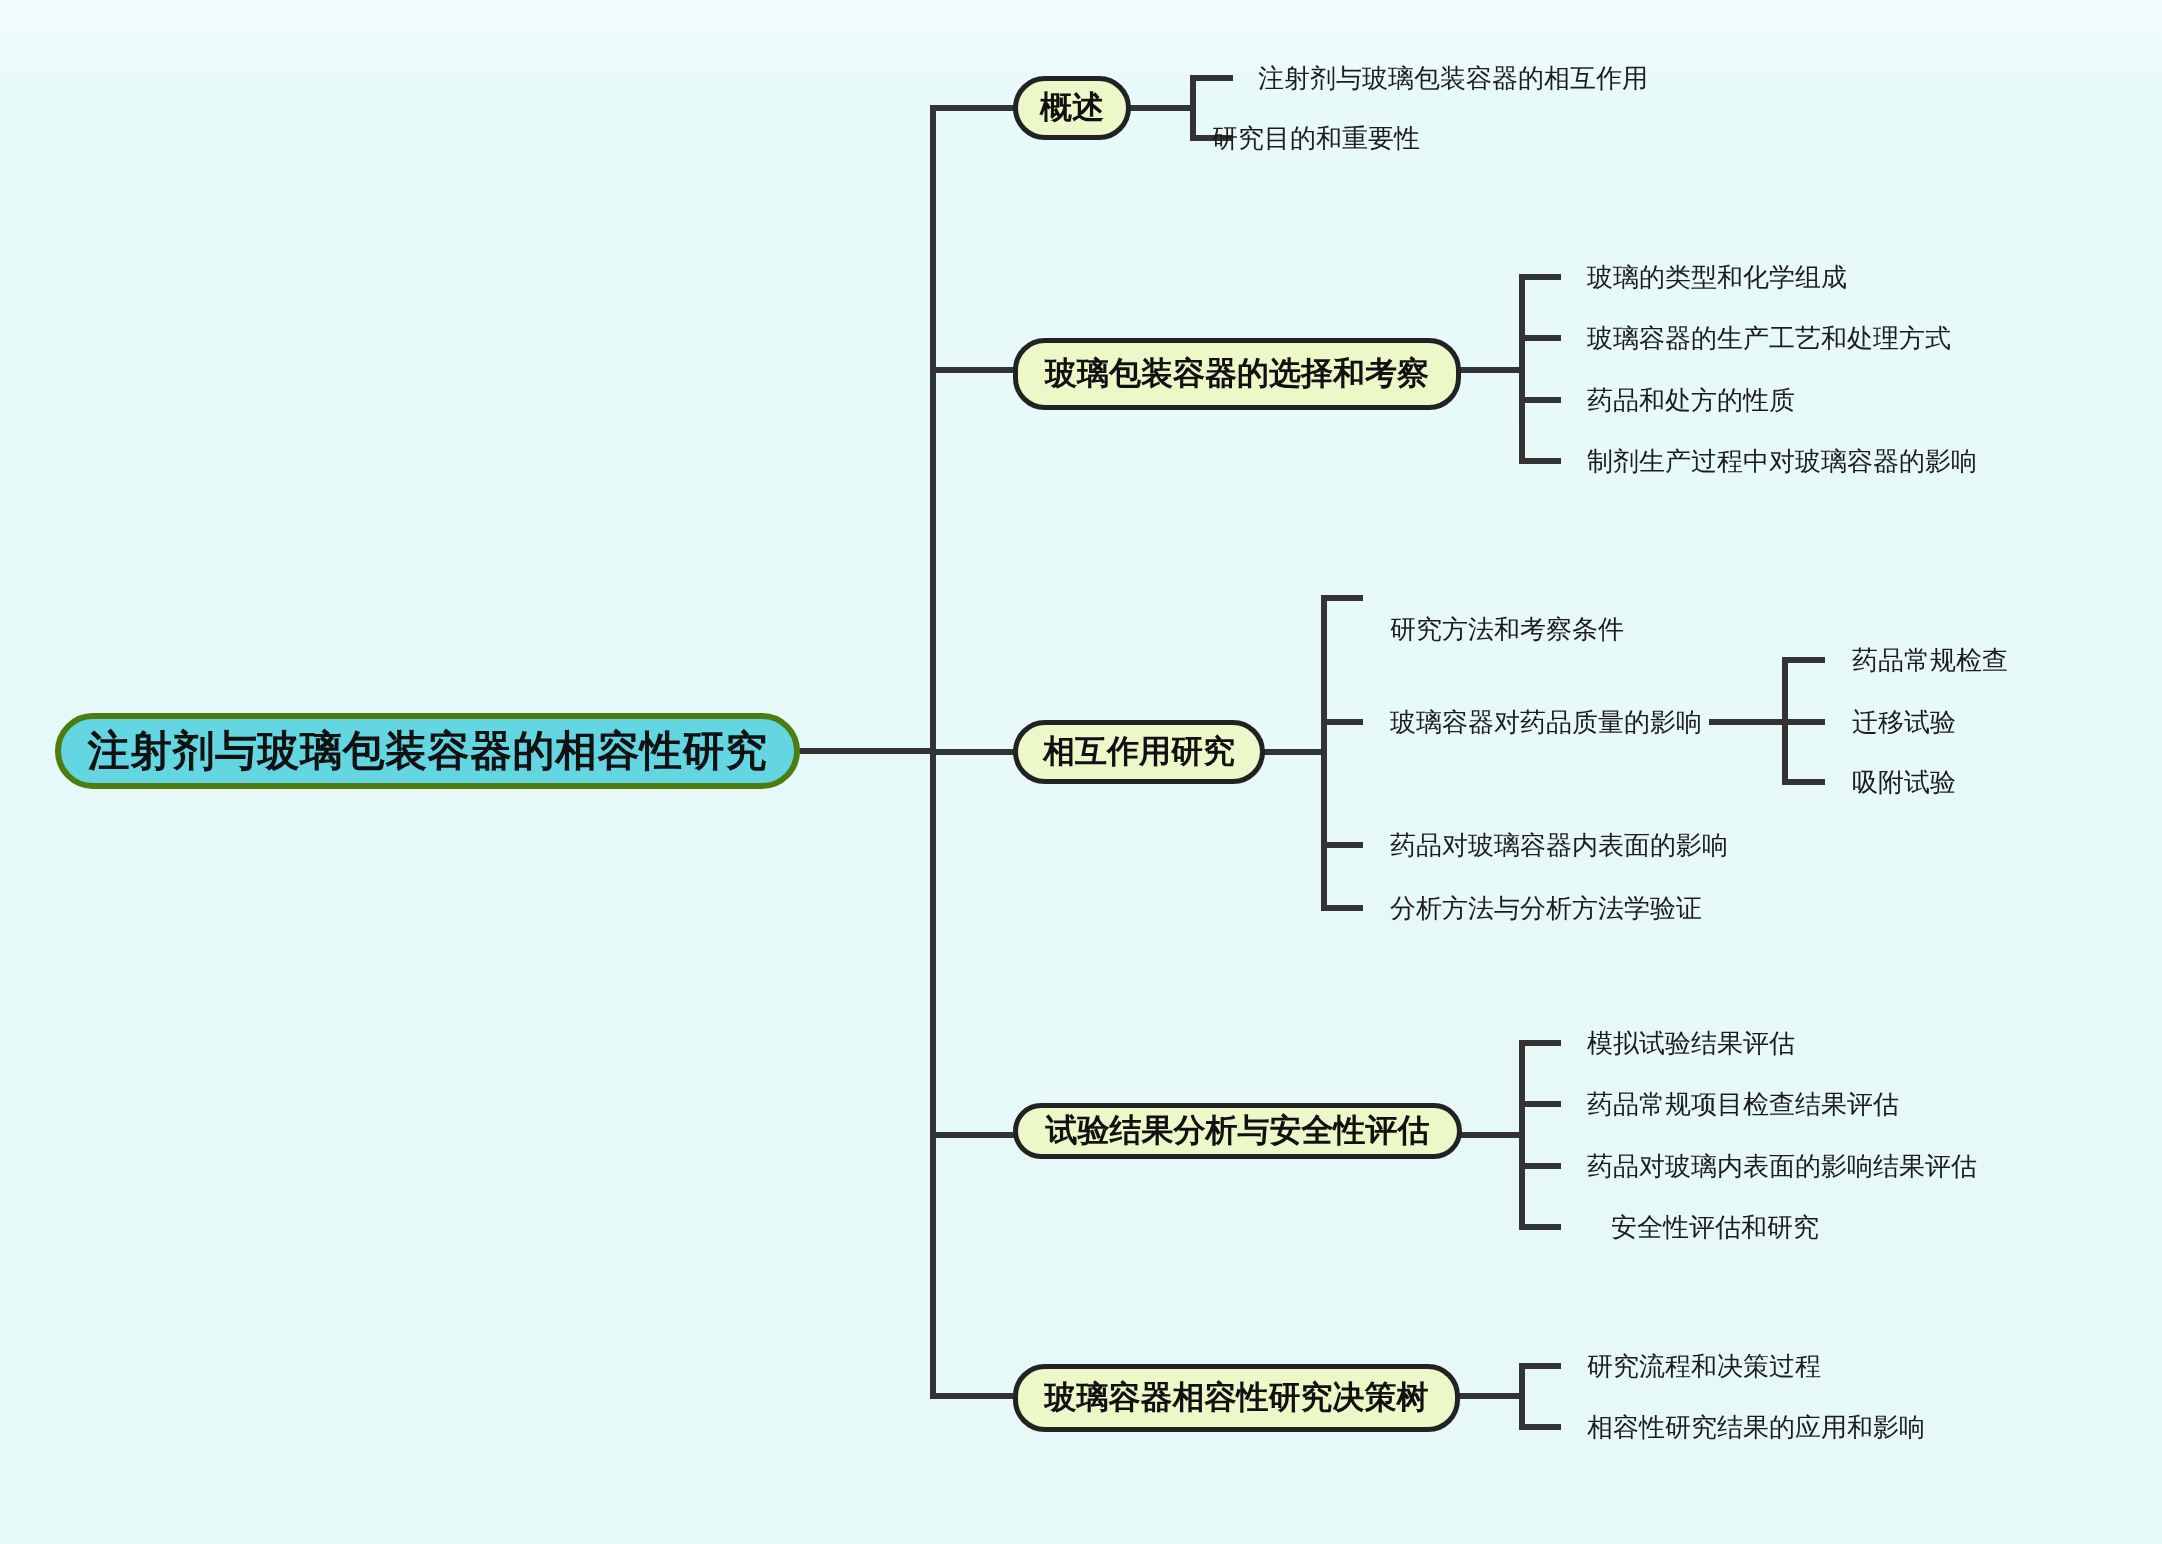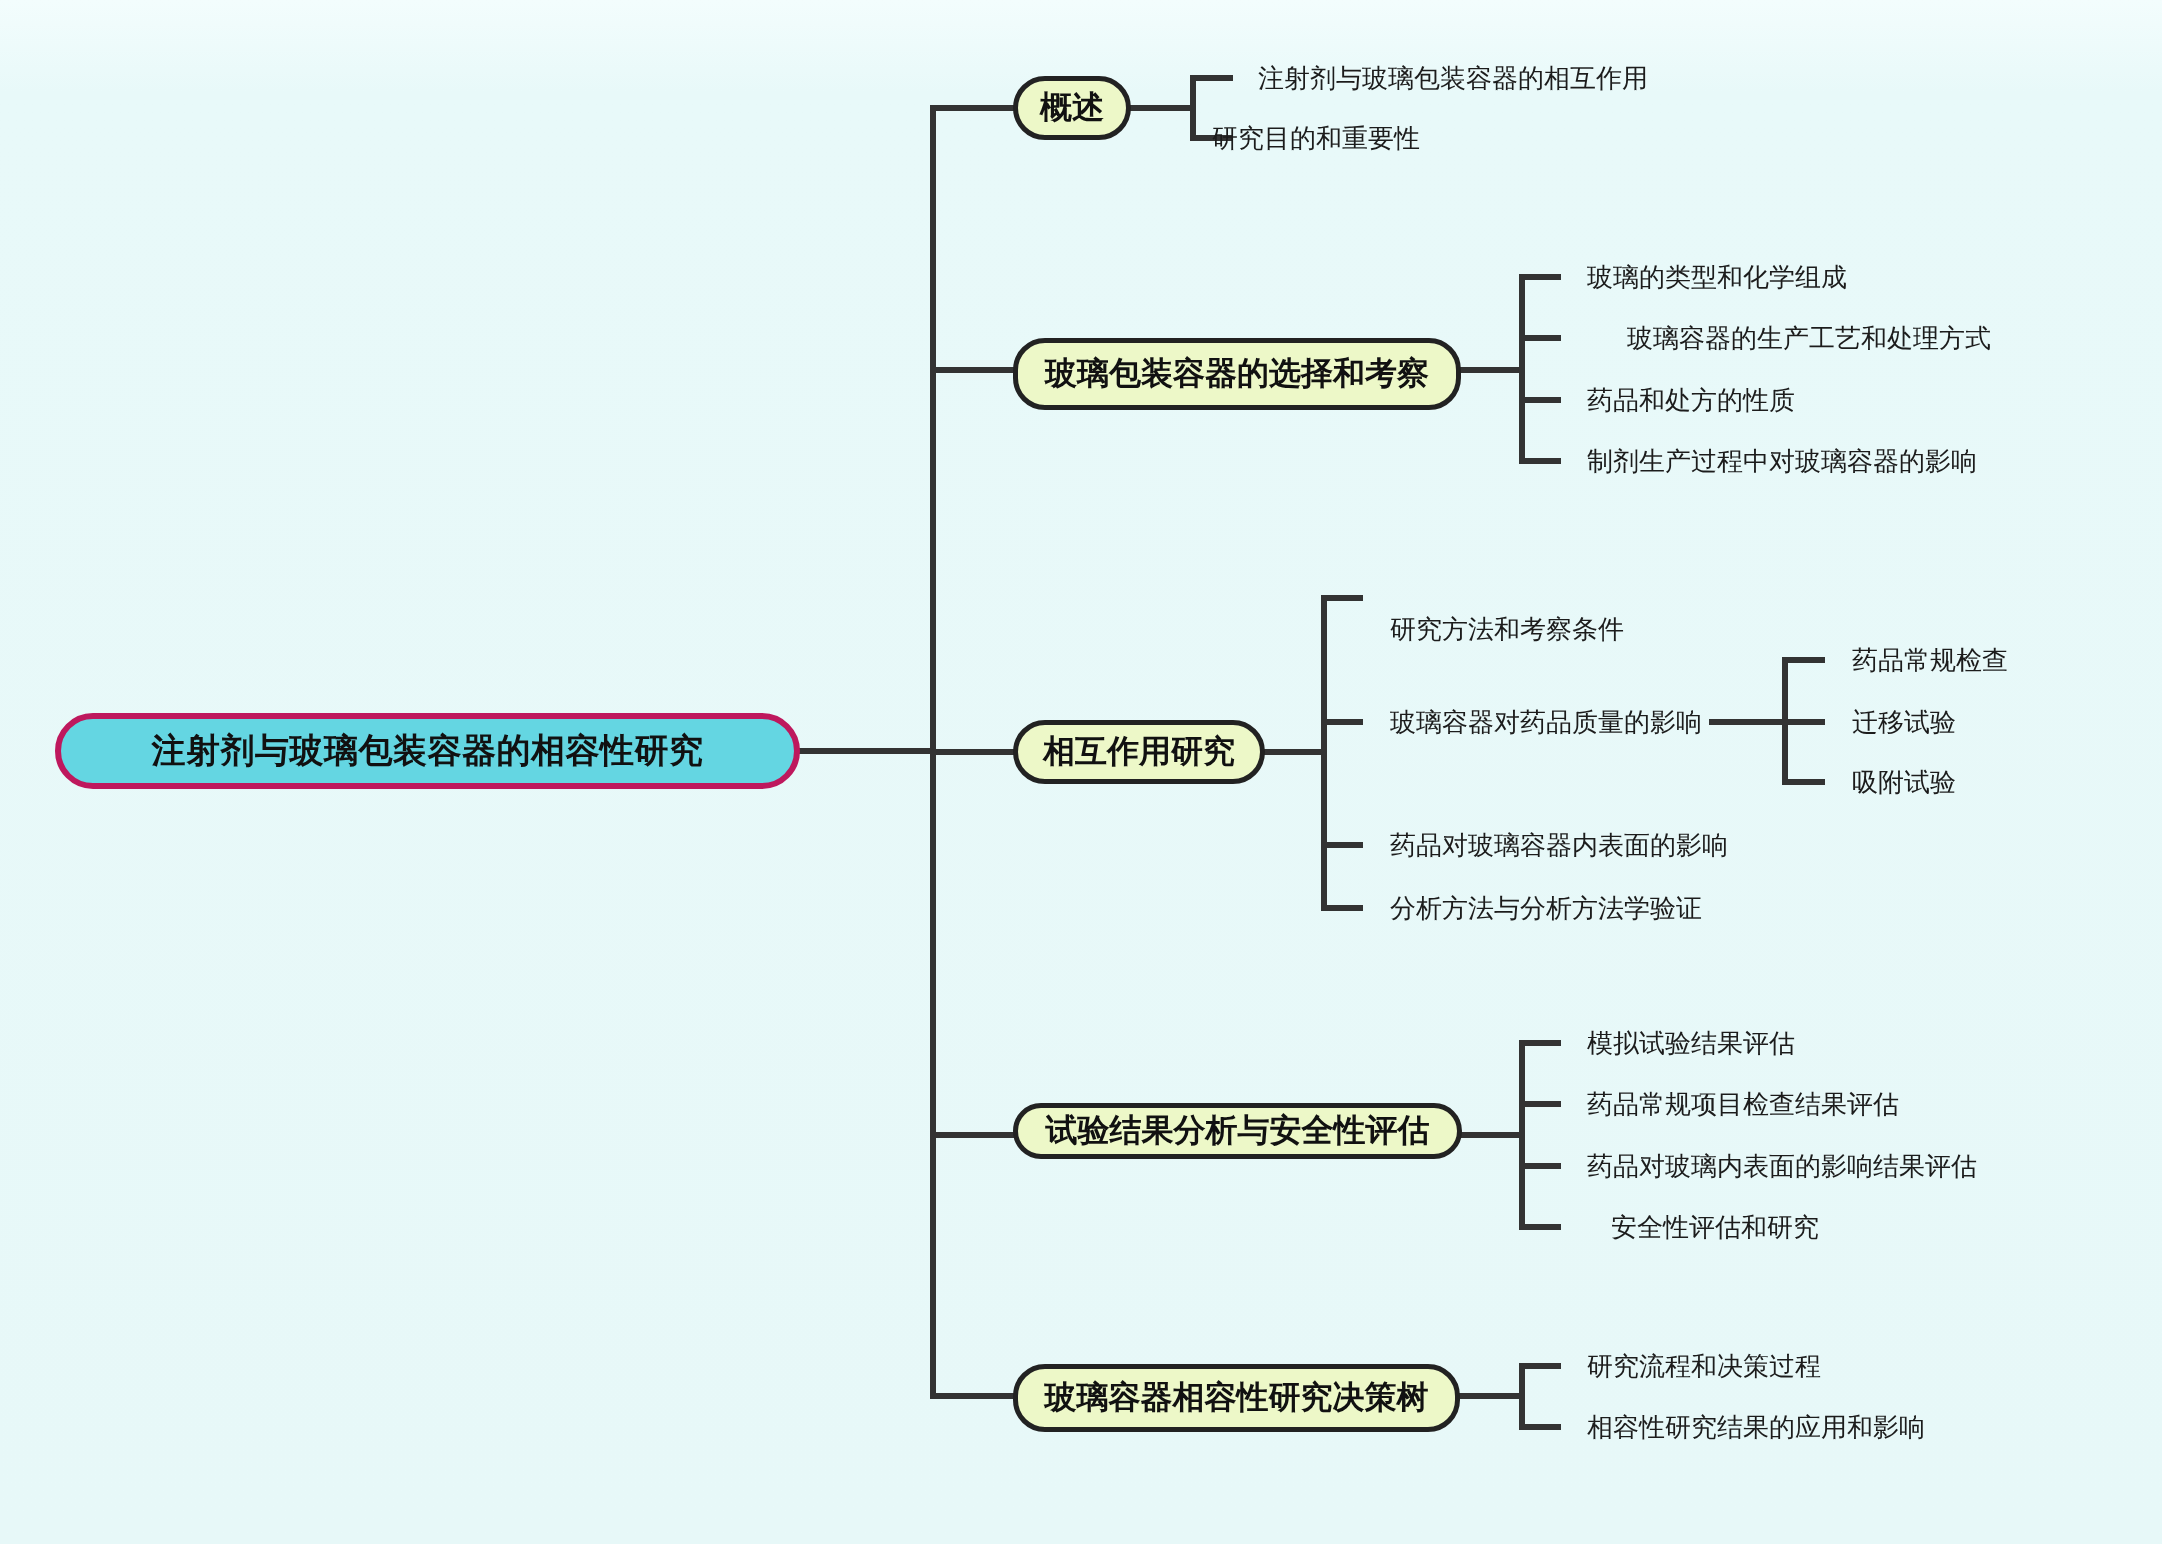--- a/index.html
+++ b/index.html
@@ -34,23 +34,23 @@
     position: absolute;
     box-sizing: border-box;
     display: flex;
     align-items: center;
     justify-content: center;
     white-space: nowrap;
     color: #111111;
   }
   .root-node {
     background: #64d6e2;
-    border: 6px solid #be185d;
+    border: 6px solid #4d7c0f;
     border-radius: 40px;
-    font-size: 34px;
+    font-size: 42px;
     font-weight: 700;
     letter-spacing: 0.5px;
   }
   .branch-node {
     background: #edf8c8;
     border: 5px solid #222222;
     border-radius: 32px;
     font-size: 32px;
     font-weight: 600;
   }
@@ -88,21 +88,21 @@
   <div class="node branch-node" style="left:1013px; top:720px; width:252px; height:64px;">相互作用研究</div>
 
   <div class="node branch-node" style="left:1013px; top:1103px; width:449px; height:56px;">试验结果分析与安全性评估</div>
 
   <div class="node branch-node" style="left:1013px; top:1364px; width:447px; height:68px;">玻璃容器相容性研究决策树</div>
 
   <div class="leaf" style="left:1258px; top:78px;">注射剂与玻璃包装容器的相互作用</div>
   <div class="leaf" style="left:1212px; top:138px;">研究目的和重要性</div>
 
   <div class="leaf" style="left:1587px; top:277px;">玻璃的类型和化学组成</div>
-  <div class="leaf" style="left:1587px; top:338px;margin-left:40px;">玻璃容器的生产工艺和处理方式</div>
+  <div class="leaf" style="left:1587px; top:338px;">玻璃容器的生产工艺和处理方式</div>
   <div class="leaf" style="left:1587px; top:400px;">药品和处方的性质</div>
   <div class="leaf" style="left:1587px; top:461px;">制剂生产过程中对玻璃容器的影响</div>
 
   <div class="leaf" style="left:1390px; top:598px;margin-top:31px;">研究方法和考察条件</div>
   <div class="leaf" style="left:1390px; top:722px;">玻璃容器对药品质量的影响</div>
   <div class="leaf" style="left:1390px; top:845px;">药品对玻璃容器内表面的影响</div>
   <div class="leaf" style="left:1390px; top:908px;">分析方法与分析方法学验证</div>
 
   <div class="leaf" style="left:1852px; top:660px;">药品常规检查</div>
   <div class="leaf" style="left:1852px; top:722px;">迁移试验</div>

